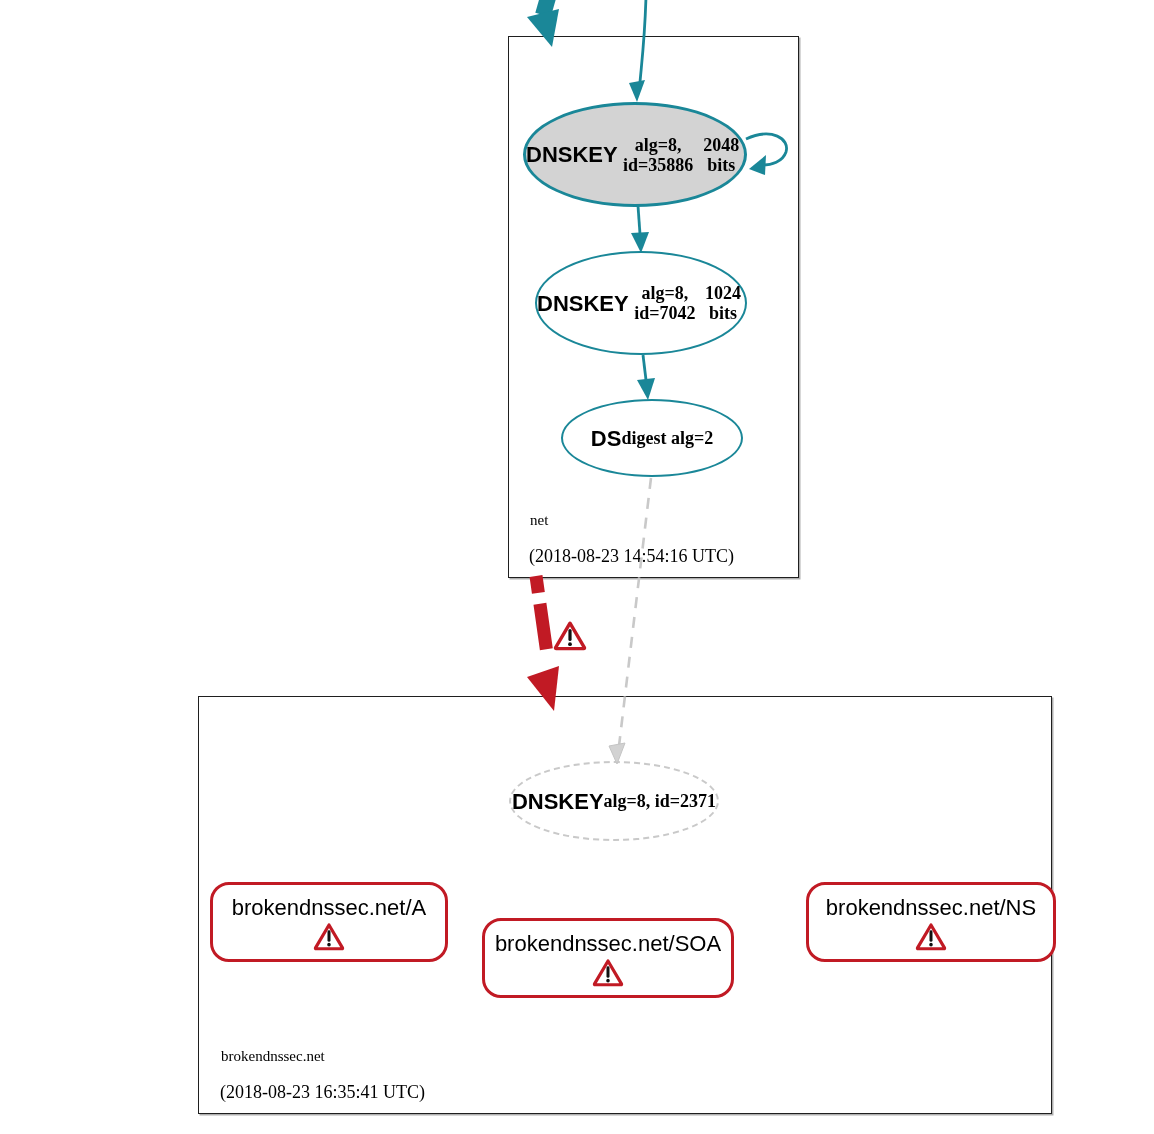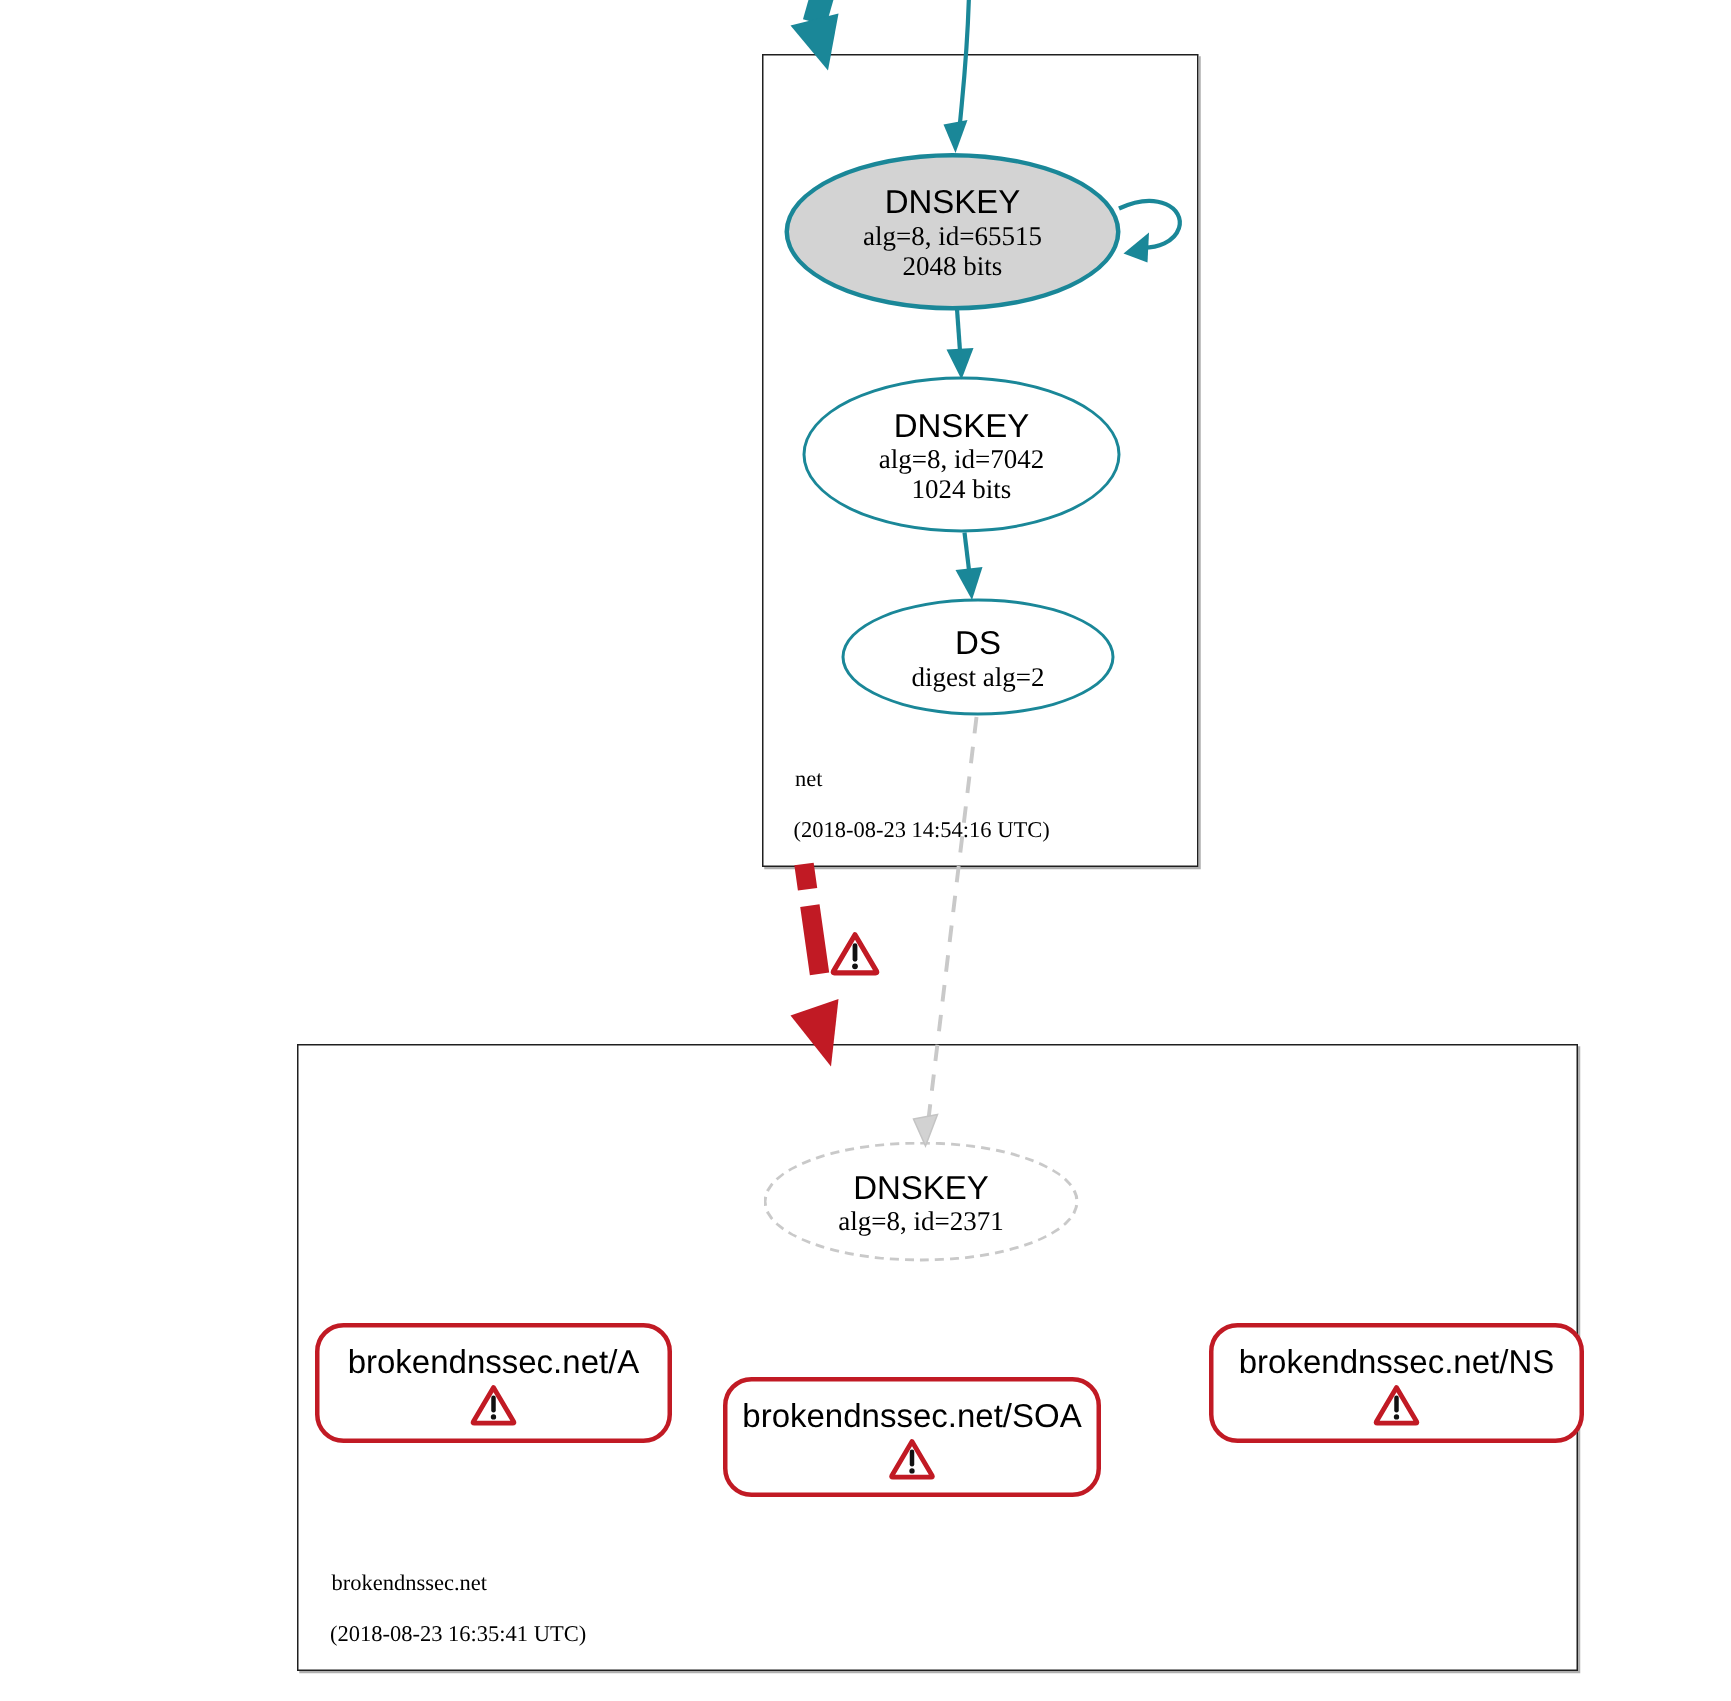--- a/index.html
+++ b/index.html
@@ -1,24 +1,24 @@
 <!DOCTYPE html>
 <html><head>
 <meta charset="utf-8">
 <style>
   html,body{margin:0;padding:0;background:#ffffff;}
   #canvas{position:relative;width:1154px;height:1134px;background:#ffffff;overflow:hidden;
           font-family:"Liberation Sans",sans-serif;}
   .zone-box{position:absolute;border:1.6px solid #1f1f1f;background:transparent;
             box-shadow:1.5px 1.5px 0 rgba(110,110,110,.55);z-index:1;}
   .zone-label{position:absolute;font-family:"Liberation Serif",serif;font-size:15px;color:#000;z-index:2;}
-  .zone-ts{position:absolute;font-family:"Liberation Serif",serif;font-size:15px;color:#000;z-index:2;}
+  .zone-ts{position:absolute;font-family:"Liberation Serif",serif;font-size:18px;color:#000;z-index:2;}
 
-  .ellipse{position:absolute;border-radius:50%;display:flex;flex-direction:column;align-items:center;
-           justify-content:center;text-align:center;background:#fff;box-sizing:border-box;z-index:2;}
+  .ellipse{position:absolute;border-radius:50%;display:flex;align-items:center;
+           justify-content:center;text-align:center;background:#fff;box-sizing:border-box;z-index:2;font-weight:bold;}
   .node-title{font-family:"Liberation Sans",sans-serif;font-size:22px;line-height:25px;color:#000;}
   .node-detail{font-family:"Liberation Serif",serif;font-size:18px;line-height:20px;color:#000;}
 
   .el-ksk{left:523px;top:102px;width:224px;height:105px;background:#d3d3d3;border:3px solid #1a8798;}
   .el-zsk{left:535px;top:251px;width:212px;height:104px;border:2.5px solid #1a8798;}
   .el-ds{left:561px;top:399px;width:182px;height:78px;border:2.5px solid #1a8798;}
   .el-broken{left:509px;top:761px;width:210px;height:80px;border:2.5px dashed #c9c9c9;}
 
   .rrset{position:absolute;top:882px;height:80px;border:3px solid #c11a24;border-radius:19px;
          background:#fff;display:flex;flex-direction:column;align-items:center;padding-top:9px;
@@ -41,21 +41,21 @@
   <div class="zone-box" style="left:508px;top:36px;width:289px;height:540px;"></div>
   <div class="zone-box" style="left:198px;top:696px;width:852px;height:416px;"></div>
 
   <div class="zone-label" style="left:530px;top:512px;">net</div>
   <div class="zone-ts" style="left:529px;top:546px;">(2018-08-23 14:54:16 UTC)</div>
   <div class="zone-label" style="left:221px;top:1048px;">brokendnssec.net</div>
   <div class="zone-ts" style="left:220px;top:1082px;">(2018-08-23 16:35:41 UTC)</div>
 
   <div class="ellipse el-ksk">
     <div class="node-title">DNSKEY</div>
-    <div class="node-detail">alg=8, id=65515</div>
+    <div class="node-detail">alg=8, id=35886</div>
     <div class="node-detail">2048 bits</div>
   </div>
 
   <div class="ellipse el-zsk">
     <div class="node-title">DNSKEY</div>
     <div class="node-detail">alg=8, id=7042</div>
     <div class="node-detail">1024 bits</div>
   </div>
 
   <div class="ellipse el-ds">

